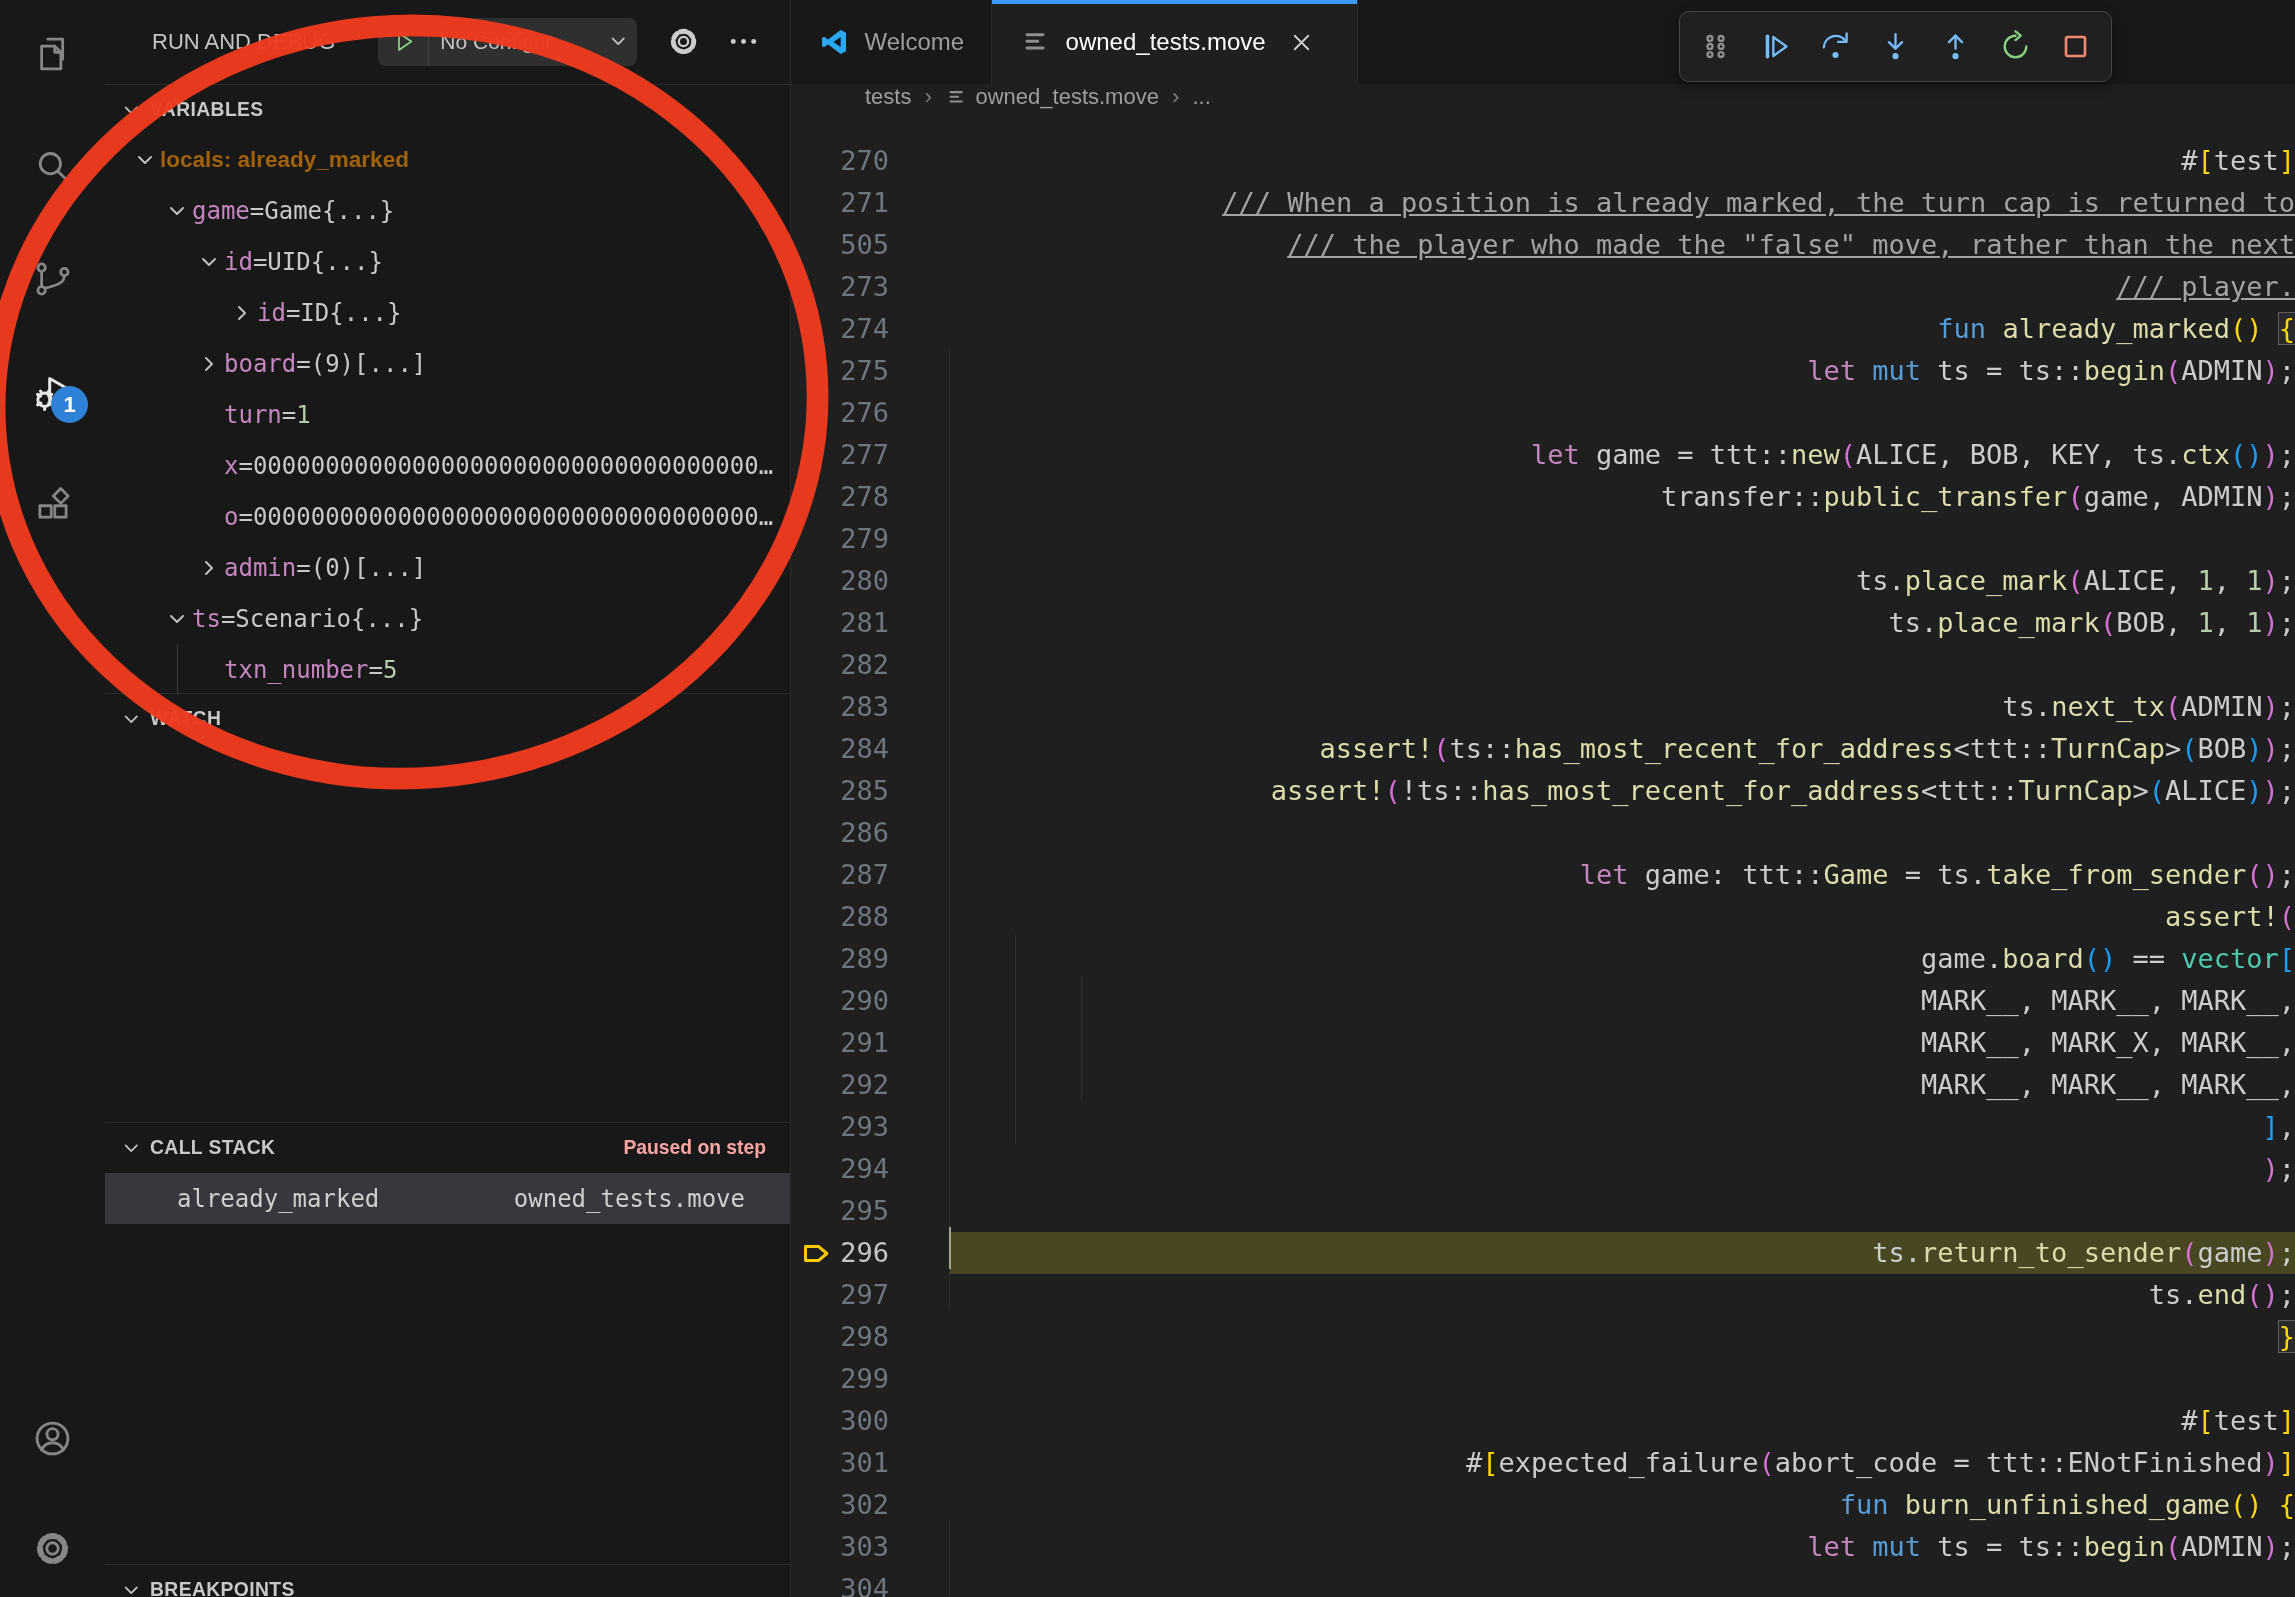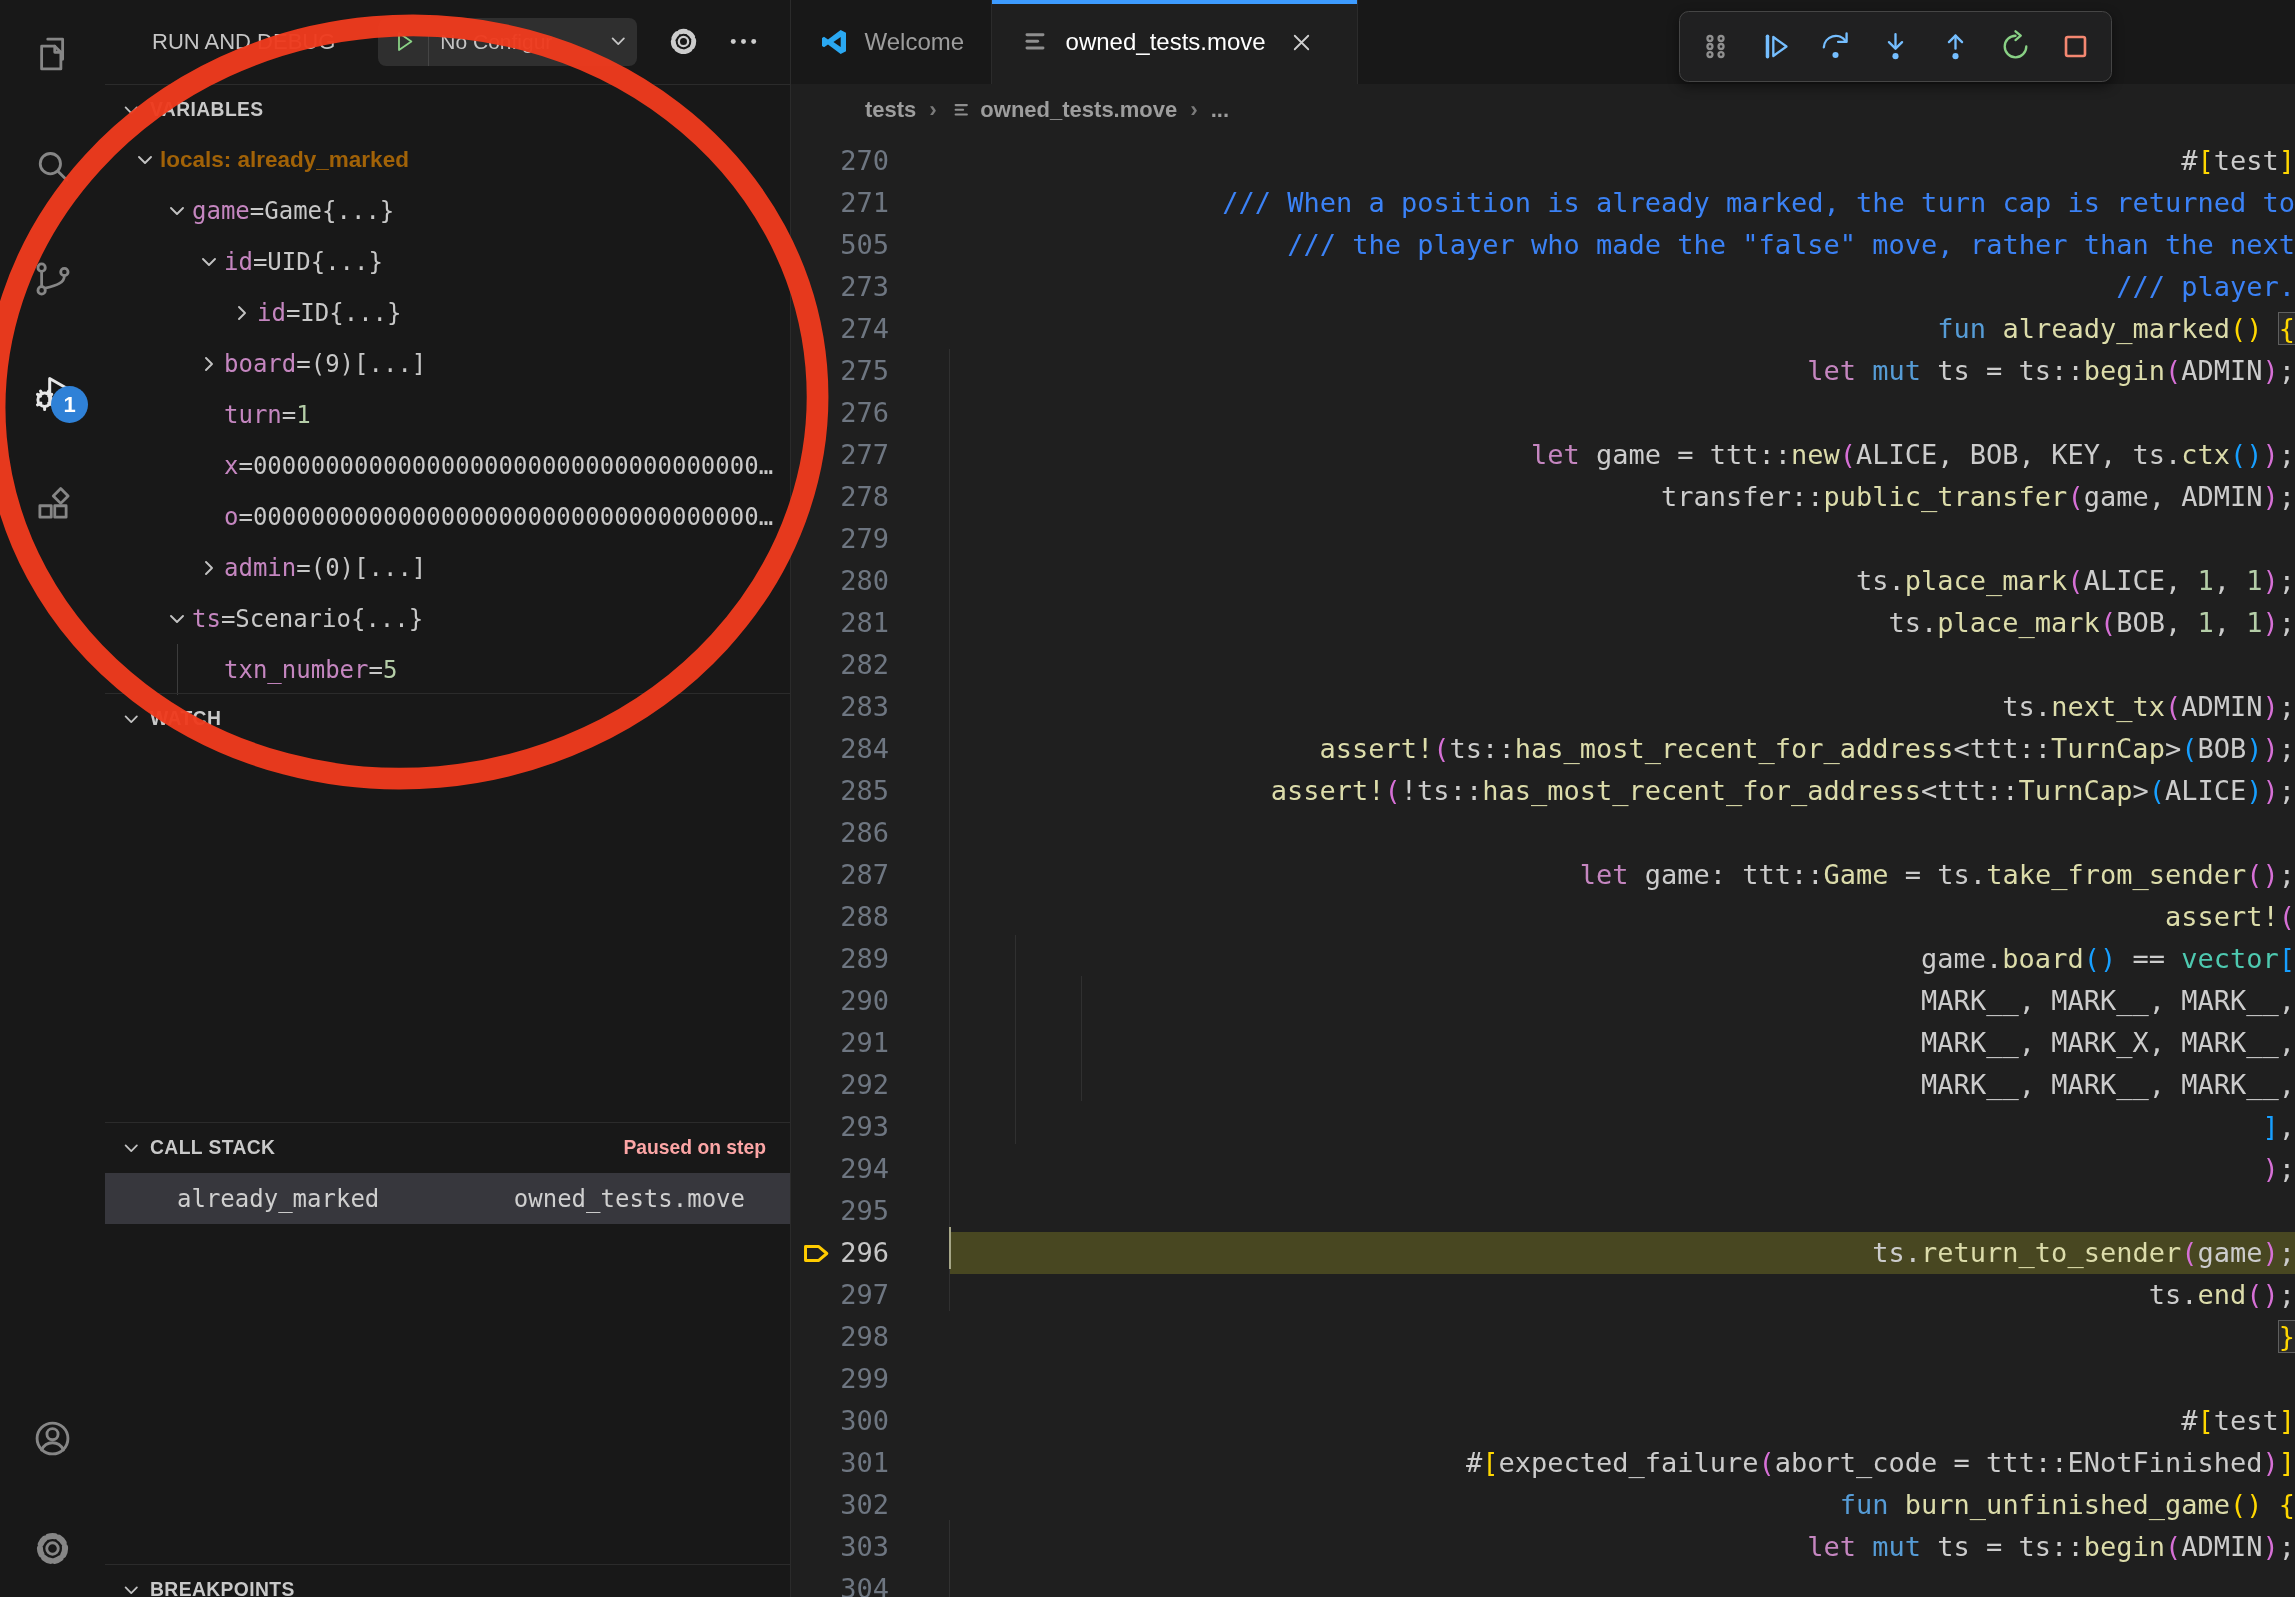--- a/index.html
+++ b/index.html
@@ -66,43 +66,43 @@
   #editor{position:absolute;left:791px;top:0;width:1504px;height:100%;background:#1f1f1f;}
   #tab-bar{position:absolute;left:0;top:0;width:100%;height:84px;background:#181818;display:flex;}
   .tab{height:100%;display:flex;align-items:center;padding:0 27px;box-sizing:border-box;
        border-right:0.8px solid #2b2b2b;font-size:24px;color:#9d9d9d;background:#181818;position:relative;}
   .tab.active{background:#1f1f1f;color:#ffffff;}
   .tab.active::before{content:"";position:absolute;left:0;top:0;right:0;height:4px;background:#3d9bff;}
   .tab .ic{width:32px;height:32px;margin-right:14.5px;}
   .tab .close{width:27px;height:27px;margin-left:22.5px;color:#cfcfcf;}
   .tab .ic.file{color:#8f8f8f;}
 
-  #breadcrumbs{position:absolute;left:0;top:84px;width:100%;height:52px;display:flex;align-items:center;
-               font-size:22px;color:#9d9d9d;font-weight:bold;}
+  #breadcrumbs{position:absolute;left:0;top:84px;width:100%;height:52px;display:flex;align-items:flex-start;
+               font-size:22px;color:#9d9d9d;}
   #breadcrumbs .crumb{display:flex;align-items:center;}
   #breadcrumbs .sep{margin:0 13px;color:#7a7a7a;font-size:22.5px;}
   #breadcrumbs .ic{width:22.5px;height:22.5px;margin-right:8px;color:#8f8f8f;}
   #breadcrumbs .first{margin-left:74px;}
 
   #debug-toolbar{position:absolute;left:888px;top:11.3px;width:431px;height:69px;background:#202021;
                  border:1.6px solid #454545;border-radius:9.7px;box-shadow:0 4.8px 11.3px rgba(0,0,0,.45);
                  display:flex;align-items:center;justify-content:center;gap:13px;z-index:20;}
   .dbg-btn{width:47px;height:53px;display:flex;align-items:center;justify-content:center;}
   .dbg-btn .ic{width:35px;height:35px;}
   .c-drag{color:#8f8f8f;} .c-blue{color:#75beff;} .c-green{color:#89d185;} .c-red{color:#f48771;}
 
   #code-area{position:absolute;left:0;top:136px;right:0;bottom:0;overflow:hidden;padding-top:4px;}
   .cl{position:relative;display:flex;height:42px;}
   .ln{flex:none;width:158px;text-align:right;padding-right:60px;box-sizing:border-box;
       font-family:"DejaVu Sans Mono",monospace;font-size:27px;line-height:42px;color:#6e7681;}
   .cl.cur .ln{color:#c6c6c6;}
   .lc{flex:1;white-space:pre;font-family:"DejaVu Sans Mono",monospace;font-size:27px;line-height:42px;color:#cccccc;text-align:right;}
   .cl.cur .lc{background:#484721;}
   .marker{position:absolute;left:9.7px;top:5.6px;width:31px;height:31px;color:#ffcc00;}
-  .tp{color:#cccccc;} .tc{color:#3b82f6;} .tk{color:#c586c0;} .tm{color:#569cd6;}
+  .tp{color:#cccccc;} .tc{color:#a3a3a3;text-decoration:underline;} .tk{color:#c586c0;} .tm{color:#569cd6;}
   .tf{color:#dcdcaa;} .tt{color:#4ec9b0;} .tn{color:#b5cea8;}
   .tg{color:#ffd700;} .tq{color:#d670d6;} .tu{color:#179fff;}
   .tbox{outline:1.6px solid #5f5f5f;outline-offset:-0.8px;background:rgba(120,120,120,.12);}
   .iguide{position:absolute;width:0.8px;background:#303030;}
 
   
   #annotation{position:absolute;left:0;top:0;width:2295px;height:1597px;z-index:50;pointer-events:none;}
 </style>
 </head>
 <body>

